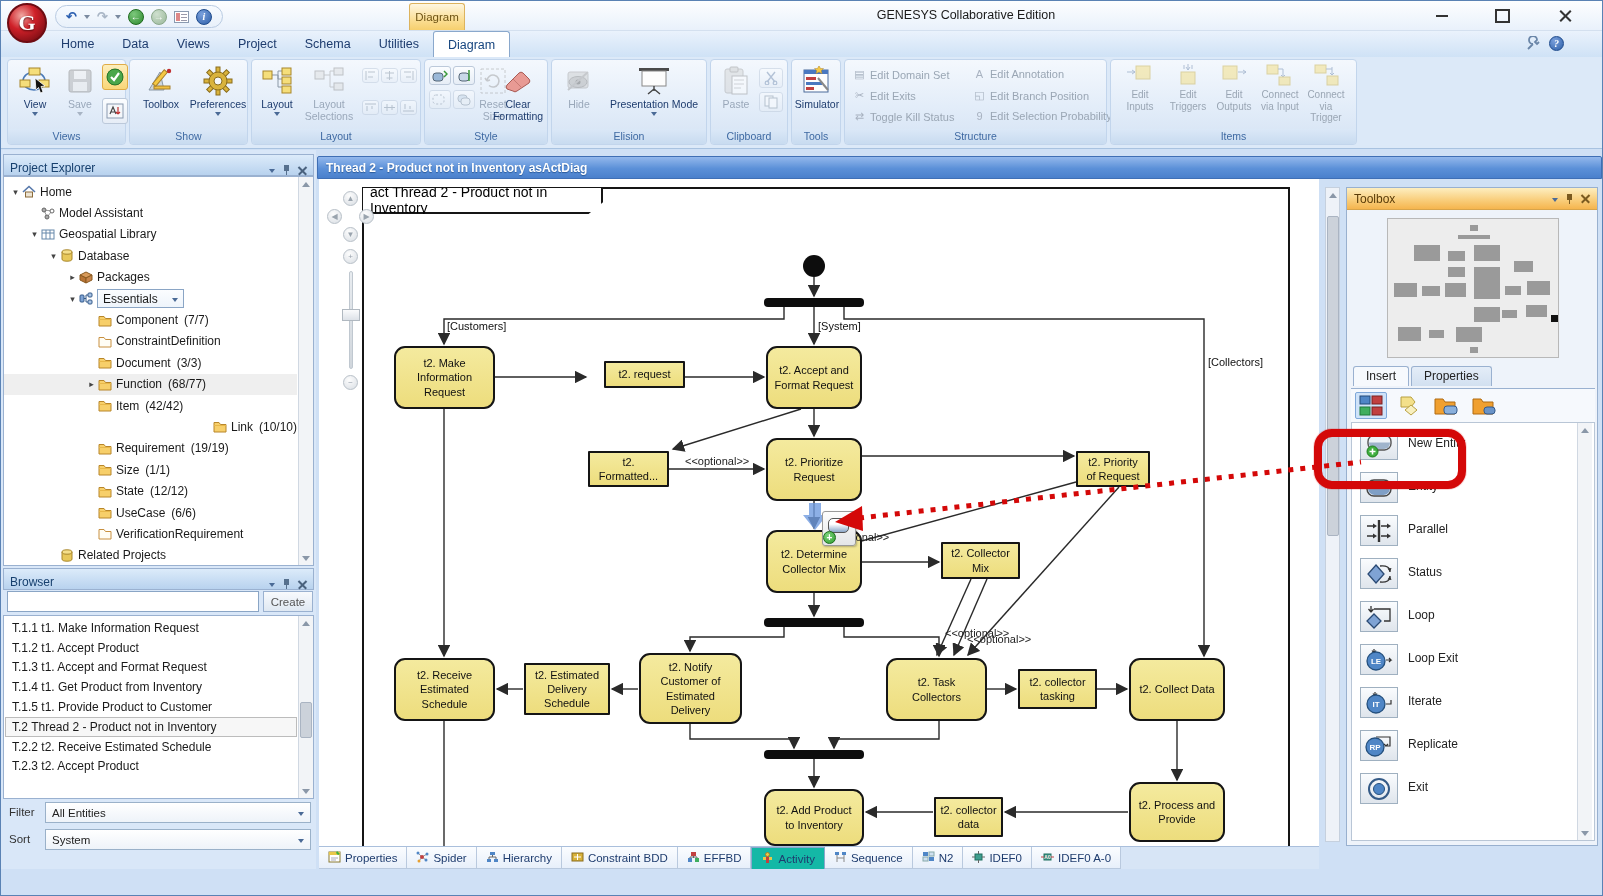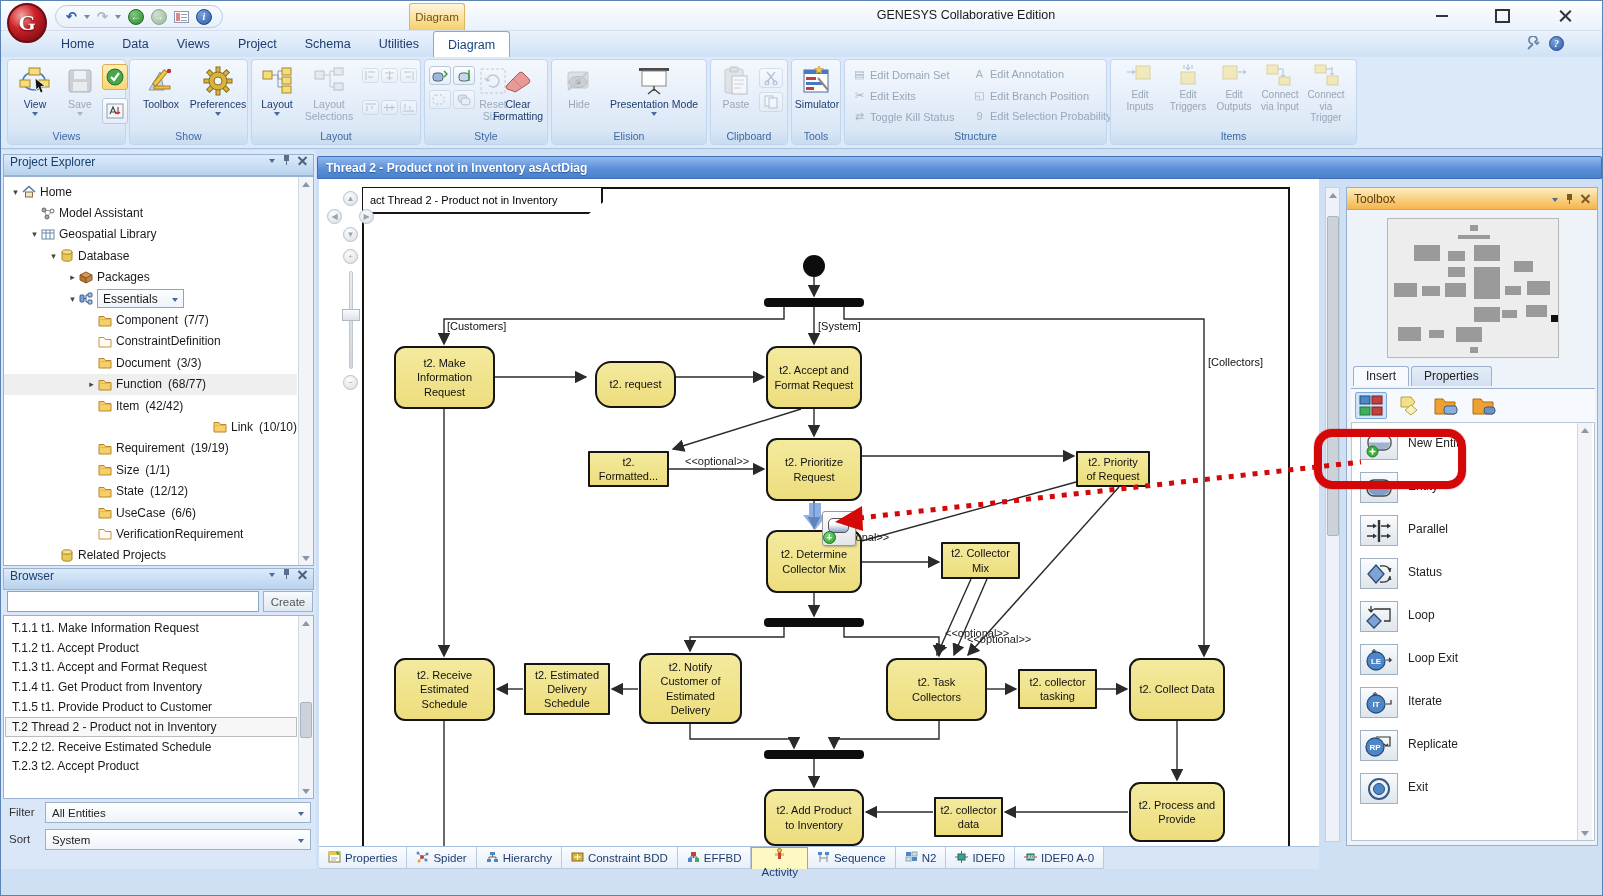--- a/index.html
+++ b/index.html
@@ -71,21 +71,21 @@
   .smallbtn.dis { opacity:.5; }
   .txtbtn { position:absolute; font-size:11px; color:#9aa6b4; display:flex; align-items:center; gap:4px; white-space:nowrap; }
   .txtbtn .tbi { color:#a8b2c0; font-size:11px; width:13px; text-align:center; }
   .itembtn { position:absolute; top:4px; width:46px; display:flex; flex-direction:column; align-items:center;
              font-size:10px; color:#9aa6b4; text-align:center; line-height:1.15; }
   .itembtn svg { opacity:.55; margin-bottom:3px; }
 
   
   .leftcol { position:absolute; left:0; top:149px; width:315px; height:719px; background:#d9e7f8; }
   .panelhead { position:absolute; height:22px; background:linear-gradient(#dcebfa,#b8d2ee);
-               border:1px solid #9ab1d0; color:#17406e; font-size:12px; display:flex; align-items:flex-start; padding:0 6px;gap:44px; }
+               border:1px solid #9ab1d0; color:#17406e; font-size:12px; display:flex; align-items:flex-end; padding:0 6px;gap:44px; }
   .ph-icons { margin-left:auto; display:flex; gap:8px; align-items:center; color:#4a627e; font-size:11px; }
   .pin { width:7px; height:10px; position:relative; display:inline-block; }
   .pin::before { content:""; position:absolute; left:1px; top:0; width:5px; height:6px; background:#56708e; }
   .pin::after { content:""; position:absolute; left:3px; top:6px; width:1px; height:4px; background:#56708e; }
   .xglyph { position:relative; width:9px; height:9px; display:inline-block; }
   .xglyph::before,.xglyph::after { content:""; position:absolute; left:-1px; top:4px; width:11px; height:1.6px; background:#4a627e; }
   .xglyph::before { transform:rotate(45deg);} .xglyph::after { transform:rotate(-45deg);}
   .panelbody { position:absolute; background:#fff; border:1px solid #9ab1d0; overflow:hidden; }
   .trow { position:relative; height:21.4px; display:flex; align-items:center; font-size:12px; color:#1a1a1a; white-space:nowrap; }
   .trow.hl { background:#efefef; }
@@ -119,21 +119,21 @@
                text-shadow:0 1px 1px #2a5a9a; }
   .canvas { position:absolute; left:318px; top:178px; width:1000px; height:667px; background:#fff; overflow:hidden; }
   .nd { position:absolute; display:flex; align-items:center; justify-content:center; text-align:center;
         font-size:11px; line-height:1.28; color:#111; background:linear-gradient(#f4ea9e,#eddd7d);
         border:2px solid #151515; z-index:3; }
   .nd.activity { border-radius:11px; }
   .nd.item { border-radius:1px; }
   .lanelabel { position:absolute; font-size:11px; color:#111; z-index:2; background:transparent; }
   .stereo { position:absolute; font-size:11px; color:#222; z-index:4; }
   .framelabel { position:absolute; left:44px; top:9px; width:240px; height:26px; border:2px solid #151515; border-top:none; border-left:none;
-                background:#fff; z-index:5; font-size:11px; display:flex; align-items:center; padding:0 7px;
+                background:#fff; z-index:5; font-size:14px; display:flex; align-items:center; padding:0 7px;
                 clip-path:polygon(0 0,100% 0,100% 55%,94% 100%,0 100%); }
   .panctl { position:absolute; z-index:6; }
   .pc { position:absolute; width:15px; height:15px; border-radius:50%; background:radial-gradient(circle at 40% 30%,#fdfdfd,#d8dde3);
         border:1px solid #b8c0c8; color:#9aa4ae; font-size:8px; display:flex; align-items:center; justify-content:center; }
   .pc-track { position:absolute; width:4px; background:linear-gradient(#e8ecf0,#d0d6dc); border:1px solid #c0c8d0; border-radius:2px; }
   .pc-handle { position:absolute; width:18px; height:12px; background:linear-gradient(#fafbfc,#dde2e8); border:1px solid #b0b8c0; }
   .dropicon { position:absolute; z-index:7; width:34px; height:35px; border:1px solid #9a9a9a; border-radius:3px;
               background:linear-gradient(#fdfdfd,#e4e6e8); box-shadow:1px 1px 2px rgba(0,0,0,.25); }
   .dropicon .ent { position:absolute; left:5px; top:6px; width:21px; height:15px; border:1.5px solid #555; border-radius:5px;
                    background:linear-gradient(#ffffff 40%,#8aa6c8); }
@@ -168,21 +168,21 @@
   .tb-lab { position:absolute; left:56px; top:13px; font-size:12px; color:#222; }
   .hilite { position:absolute; left:1313px; top:428px; width:152px; height:60px; border:8px solid #d40808; border-radius:18px;
             z-index:60; pointer-events:none; box-shadow:0 0 0 1px rgba(212,8,8,.15); }
   .overlay { position:absolute; left:0; top:0; width:1603px; height:896px; z-index:55; pointer-events:none; }
 
   
   .viewtabs { position:absolute; left:318px; top:845px; width:1000px; height:23px; background:#d7e5f6;
               border-top:1px solid #aabfdc; display:flex; align-items:stretch; }
   .vtab { display:flex; align-items:center; gap:4px; padding:0 9px; font-size:11.5px; color:#1e3c6e;
           background:linear-gradient(#fbfdff,#e7effa); border-right:1px solid #b9c9de; border-bottom:1px solid #b9c9de; }
-  .vtab.active { background:#fef9c3; border:1px solid #8aa8cc; border-bottom:none;flex-direction:column; }
+  .vtab.active { background:#14b8a6; border:1px solid #8aa8cc; border-bottom:none; }
   .statusbar { position:absolute; left:0; top:868px; width:1603px; height:28px;
                background:linear-gradient(#e3eefb,#cadcf3); border-top:1px solid #9fb9da; display:flex; align-items:center; }
   .stitem { font-size:12px; color:#1a1a1a; padding:0 12px; border-right:1px solid #a9bfd8; height:16px; line-height:16px; }
   .grip { position:absolute; right:2px; bottom:2px; width:14px; height:14px;
           background:radial-gradient(circle at 3px 11px,#7a93b5 1.3px,transparent 1.6px),
                      radial-gradient(circle at 7px 11px,#7a93b5 1.3px,transparent 1.6px),
                      radial-gradient(circle at 11px 11px,#7a93b5 1.3px,transparent 1.6px),
                      radial-gradient(circle at 7px 7px,#7a93b5 1.3px,transparent 1.6px),
                      radial-gradient(circle at 11px 7px,#7a93b5 1.3px,transparent 1.6px),
                      radial-gradient(circle at 11px 3px,#7a93b5 1.3px,transparent 1.6px); }
@@ -853,21 +853,21 @@
         <polyline points="809,633 686,633" fill="none" stroke="#2a2a2a" stroke-width="1.4" marker-end="url(#arr)"></polyline>
         <polyline points="614,633 547,633" fill="none" stroke="#2a2a2a" stroke-width="1.4" marker-end="url(#arr)"></polyline>
         <rect x="445" y="119" width="100" height="9" rx="4" fill="#0d0d0d"></rect>
         <rect x="445" y="439" width="100" height="9" rx="4" fill="#0d0d0d"></rect>
         <rect x="445" y="571" width="100" height="9" rx="4" fill="#0d0d0d"></rect>
         <circle cx="495" cy="87" r="11" fill="#0d0d0d"></circle>
       </svg>
     <div class="framelabel">act Thread 2 - Product not in Inventory</div>
     <div id="dnodes">
         <div class="nd activity" style="left: 75px; top: 167px; width: 101px; height: 63px;">t2. Make<br>Information<br>Request</div>
-        <div class="nd item" style="left: 276px; top: 182px; width: 81px; height: 47px; border-radius: 16px;">t2. request</div>
+        <div class="nd item" style="left: 285px; top: 182px; width: 81px; height: 27px;">t2. request</div>
         <div class="nd activity" style="left: 447px; top: 167px; width: 96px; height: 63px;">t2. Accept and<br>Format Request</div>
         <div class="nd item" style="left: 269px; top: 272px; width: 81px; height: 36px;">t2.<br>Formatted...</div>
         <div class="nd activity" style="left: 447px; top: 259px; width: 96px; height: 63px;">t2. Prioritize<br>Request</div>
         <div class="nd item" style="left: 757px; top: 272px; width: 74px; height: 36px;">t2. Priority<br>of Request</div>
         <div class="nd activity" style="left: 447px; top: 351px; width: 96px; height: 63px;">t2. Determine<br>Collector Mix</div>
         <div class="nd item" style="left: 622px; top: 363px; width: 79px; height: 37px;">t2. Collector<br>Mix</div>
         <div class="nd activity" style="left: 75px; top: 479px; width: 101px; height: 63px;">t2. Receive<br>Estimated<br>Schedule</div>
         <div class="nd item" style="left: 205px; top: 484px; width: 86px; height: 52px;">t2. Estimated<br>Delivery<br>Schedule</div>
         <div class="nd activity" style="left: 320px; top: 474px; width: 103px; height: 71px;">t2. Notify<br>Customer of<br>Estimated<br>Delivery</div>
         <div class="nd activity" style="left: 567px; top: 479px; width: 101px; height: 63px;">t2. Task<br>Collectors</div>

